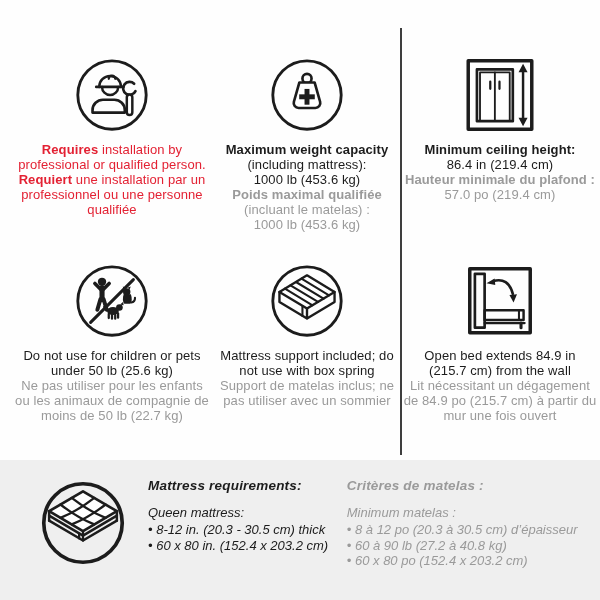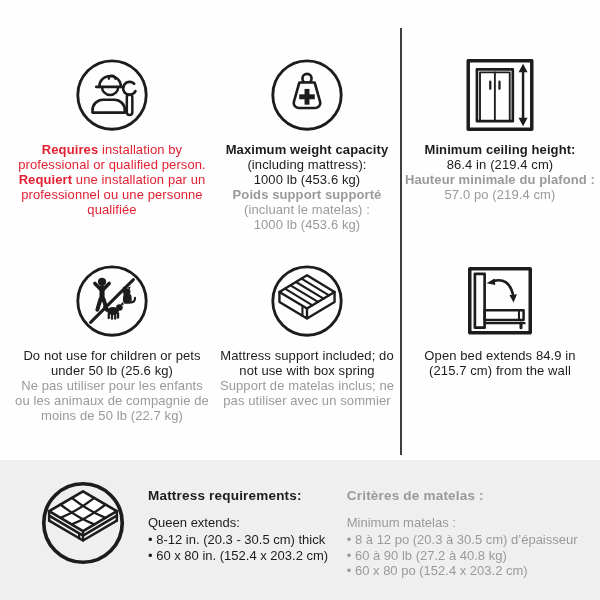--- a/index.html
+++ b/index.html
@@ -24,21 +24,21 @@
   .red{color:var(--red);}
   b.bl{display:block;}
   
   .ic{display:block;}
   .ic .o{fill:none;stroke:var(--ink);stroke-linecap:round;stroke-linejoin:round;}
   .ic .f{fill:var(--ink);stroke:none;}
   .ic .w{fill:#fff;stroke:var(--ink);stroke-linecap:round;stroke-linejoin:round;}
   
   .band{position:absolute;left:0;top:460px;width:600px;height:140px;background:var(--band);display:flex;align-items:flex-start;}
   .band-icon{margin:20px 0 0 40px;}
-  .bandcol{margin-top:28px;font-size:13px;}
+  .bandcol{margin-top:18px;font-size:13px;font-style:italic;}
   .bandcol.en{margin-left:22px;width:200px;color:var(--ink);}
   .bandcol.fr{margin-left:4px;width:260px;color:var(--gray);}
   .bandtitle{font-size:13.5px;font-weight:bold;margin-bottom:12px;letter-spacing:.2px;}
   .bandsub{margin-bottom:1px;line-height:16px;}
   .bandlist{list-style:none;}
   .bandlist li{line-height:15.5px;padding-left:11px;text-indent:-11px;}
   .bandlist li::before{content:"• ";}
 </style>
 </head>
 <body>
@@ -71,21 +71,21 @@
       <svg class="ic" width="76" height="76" viewBox="0 0 80 80">
         <circle class="o" cx="40" cy="40" r="36" stroke-width="3"></circle>
         <circle class="o" cx="40" cy="22.5" r="4.8" stroke-width="2.8"></circle>
         <path class="w" d="M32 26.8 h16 l5.8 20.3 a5.2 5.2 0 0 1 -5 6.6 H31.2 a5.2 5.2 0 0 1 -5 -6.6 z" stroke-width="2.8"></path>
         <rect class="f" x="37.4" y="33.6" width="5.2" height="16.6"></rect>
         <rect class="f" x="31.8" y="39.3" width="16.4" height="5.2"></rect>
       </svg>
     </div>
     <p class="txt black"><b class="bl">Maximum weight capacity</b><span>(including mattress):
 1000 lb (453.6 kg)</span></p>
-    <p class="txt gray"><b class="bl">Poids support supporté</b><span>(incluant le matelas) :
+    <p class="txt gray"><b class="bl">Poids maximal qualifiée</b><span>(incluant le matelas) :
 1000 lb (453.6 kg)</span></p>
   </div>
 
   <div class="cell c3">
     <div class="icon-wrap">
       <svg class="ic" width="82" height="82" viewBox="0 0 80 80">
         <rect class="o" x="9" y="6.5" width="62" height="67" stroke-width="3.4"></rect>
         <rect class="o" x="17.5" y="15" width="35" height="50.5" stroke-width="2.6"></rect>
         <rect class="o" x="20.5" y="18" width="29" height="47.5" stroke-width="1.8"></rect>
         <line class="o" x1="35" y1="18" x2="35" y2="65.5" stroke-width="1.8"></line>
@@ -153,40 +153,43 @@
         <line class="o" x1="58.5" y1="49" x2="58.5" y2="58.5" stroke-width="2"></line>
         <line class="o" x1="25" y1="61.5" x2="64" y2="61.5" stroke-width="2.2"></line>
         <line class="o" x1="60.5" y1="61.5" x2="60.5" y2="66" stroke-width="3"></line>
         <path class="o" d="M33.5 20.5 Q48 16.5 52.5 33" stroke-width="2.6" fill="none"></path>
         <path class="f" d="M26.8 22.6 l8 -4.6 0.6 6.4 z"></path>
         <path class="f" d="M53.2 41.5 L49.2 34.1 L56.6 33.3 Z"></path>
       </svg>
     </div>
     <p class="txt black">Open bed extends 84.9 in
 (215.7 cm) from the wall</p>
+    <p class="txt gray">Lit nécessitant un dégagement
+de 84.9 po (215.7 cm) à partir du
+mur une fois ouvert</p>
   </div>
 
   <section class="band">
     <div class="band-icon">
       <svg class="ic" width="86" height="86" viewBox="0 0 80 80">
         <circle class="o" cx="40" cy="40" r="36.5" stroke-width="3.4"></circle>
         <path class="w" d="M40 10.5 L71.5 29 L40 47.5 L8.5 29 Z" stroke-width="2.5"></path>
         <path class="o" d="M19 22.8 Q34.8 35.1 50.5 41.3" stroke-width="2.1" fill="none"></path>
         <path class="o" d="M29.5 16.7 Q45.3 29 61 35.2" stroke-width="2.1" fill="none"></path>
         <path class="o" d="M61 22.8 Q45.2 35.1 29.5 41.3" stroke-width="2.1" fill="none"></path>
         <path class="o" d="M50.5 16.7 Q34.7 29 19 35.2" stroke-width="2.1" fill="none"></path>
         <path class="o" d="M8.5 33.2 L40 51.7 L71.5 33.2" stroke-width="2.3"></path>
         <path class="o" d="M8.5 37.8 L40 56.3 L71.5 37.8" stroke-width="2.3"></path>
         <path class="o" d="M8.5 29 V37.8 M71.5 29 V37.8" stroke-width="2.3"></path>
         <path class="o" d="M40 47.5 V56.3 M36.4 49.8 V54.4" stroke-width="2.1"></path>
       </svg>
     </div>
     <div class="bandcol en">
       <h3 class="bandtitle">Mattress requirements:</h3>
-      <p class="bandsub">Queen extends:</p>
+      <p class="bandsub">Queen mattress:</p>
       <ul class="bandlist">
         <li>8-12 in. (20.3 - 30.5 cm) thick</li>
         <li>60 x 80 in. (152.4 x 203.2 cm)</li>
       </ul>
     </div>
     <div class="bandcol fr">
       <h3 class="bandtitle">Critères de matelas :</h3>
       <p class="bandsub">Minimum matelas :</p>
       <ul class="bandlist">
         <li>8 à 12 po (20.3 à 30.5 cm) d’épaisseur</li>

